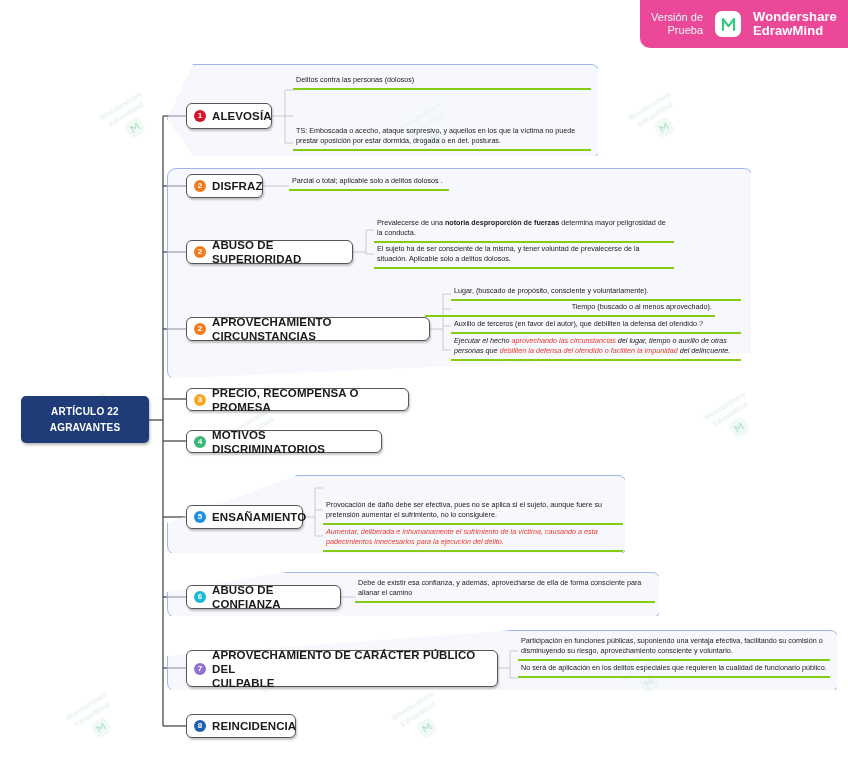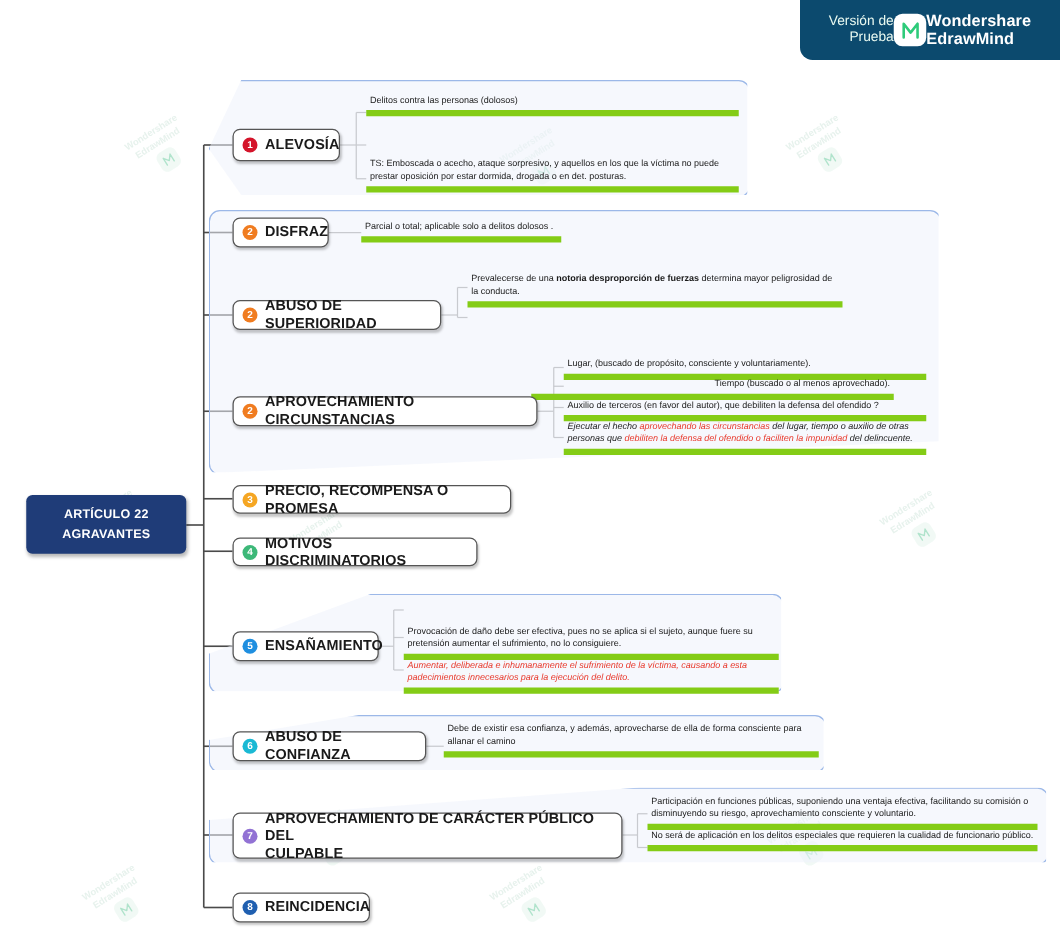--- a/index.html
+++ b/index.html
@@ -8,24 +8,24 @@
     background:#ffffff;
     font-family:"Liberation Sans","DejaVu Sans",sans-serif;
     overflow:hidden;
     position:relative;
   }
 
   
   #trial-banner{
     position:absolute;top:0;right:0;
     width:208px;height:48px;
-    background:#0c4a6e;
+    background:#ec4899;
     border-bottom-left-radius:10px;
     display:flex;align-items:center;justify-content:center;
-    gap:0;
+    gap:12px;
     z-index:60;
   }
   #trial-banner .trial-txt{
     color:#eafaf1;font-size:11px;line-height:13px;text-align:right;
     font-family:"Liberation Sans",sans-serif;
   }
   #trial-banner .logo-box{
     width:26px;height:26px;border-radius:7px;background:#ffffff;
     display:flex;align-items:center;justify-content:center;flex:0 0 auto;
   }
@@ -103,21 +103,21 @@
   }
 
   
   .leaf{
     position:absolute;
     font-size:7.2px;line-height:10px;color:#1a1a1a;
     box-sizing:border-box;
     z-index:21;
   }
   .leaf .leaf-txt{display:block;padding:2px 3px 3px 3px;}
-  .leaf.underlined{border-bottom:5px solid #84cc16;}
+  .leaf.underlined{border-bottom:2px solid #84cc16;}
   .leaf.boxed{
     border:1px solid #8fb0e0;border-radius:4px;background:#ffffff;
   }
   .leaf em{font-style:italic;}
   .leaf b{font-weight:bold;}
   .leaf .red{color:#e8392c;font-style:italic;}
 </style>
 </head>
 <body>
 
@@ -321,20 +321,23 @@
     <span class="leaf-txt">Parcial o total; aplicable solo a delitos dolosos .</span>
   </div>
 
   <div class="topic" style="left:186px;top:240px;width:167px;height:24px;">
     <span class="badge" style="background:#f07c20;">2</span>
     <span class="topic-label">ABUSO DE SUPERIORIDAD</span>
   </div>
   <div class="leaf underlined" style="left:374px;top:216px;width:300px;">
     <span class="leaf-txt">Prevalecerse de una <b>notoria desproporción de fuerzas</b> determina mayor peligrosidad de la conducta.</span>
   </div>
+  <div class="leaf underlined" style="left:374px;top:242px;width:300px;">
+    <span class="leaf-txt">El sujeto ha de ser consciente de la misma, y tener voluntad de prevalecerse de la situación. Aplicable solo a delitos dolosos.</span>
+  </div>
 
   <div class="topic" style="left:186px;top:317px;width:244px;height:24px;">
     <span class="badge" style="background:#f07c20;">2</span>
     <span class="topic-label">APROVECHAMIENTO CIRCUNSTANCIAS</span>
   </div>
   <div class="leaf underlined" style="left:451px;top:284px;width:290px;">
     <span class="leaf-txt">Lugar, (buscado de propósito, consciente y voluntariamente).</span>
   </div>
   <div class="leaf underlined" style="left:425px;top:300px;width:290px;text-align:right;">
     <span class="leaf-txt">Tiempo (buscado o al menos aprovechado).</span>

